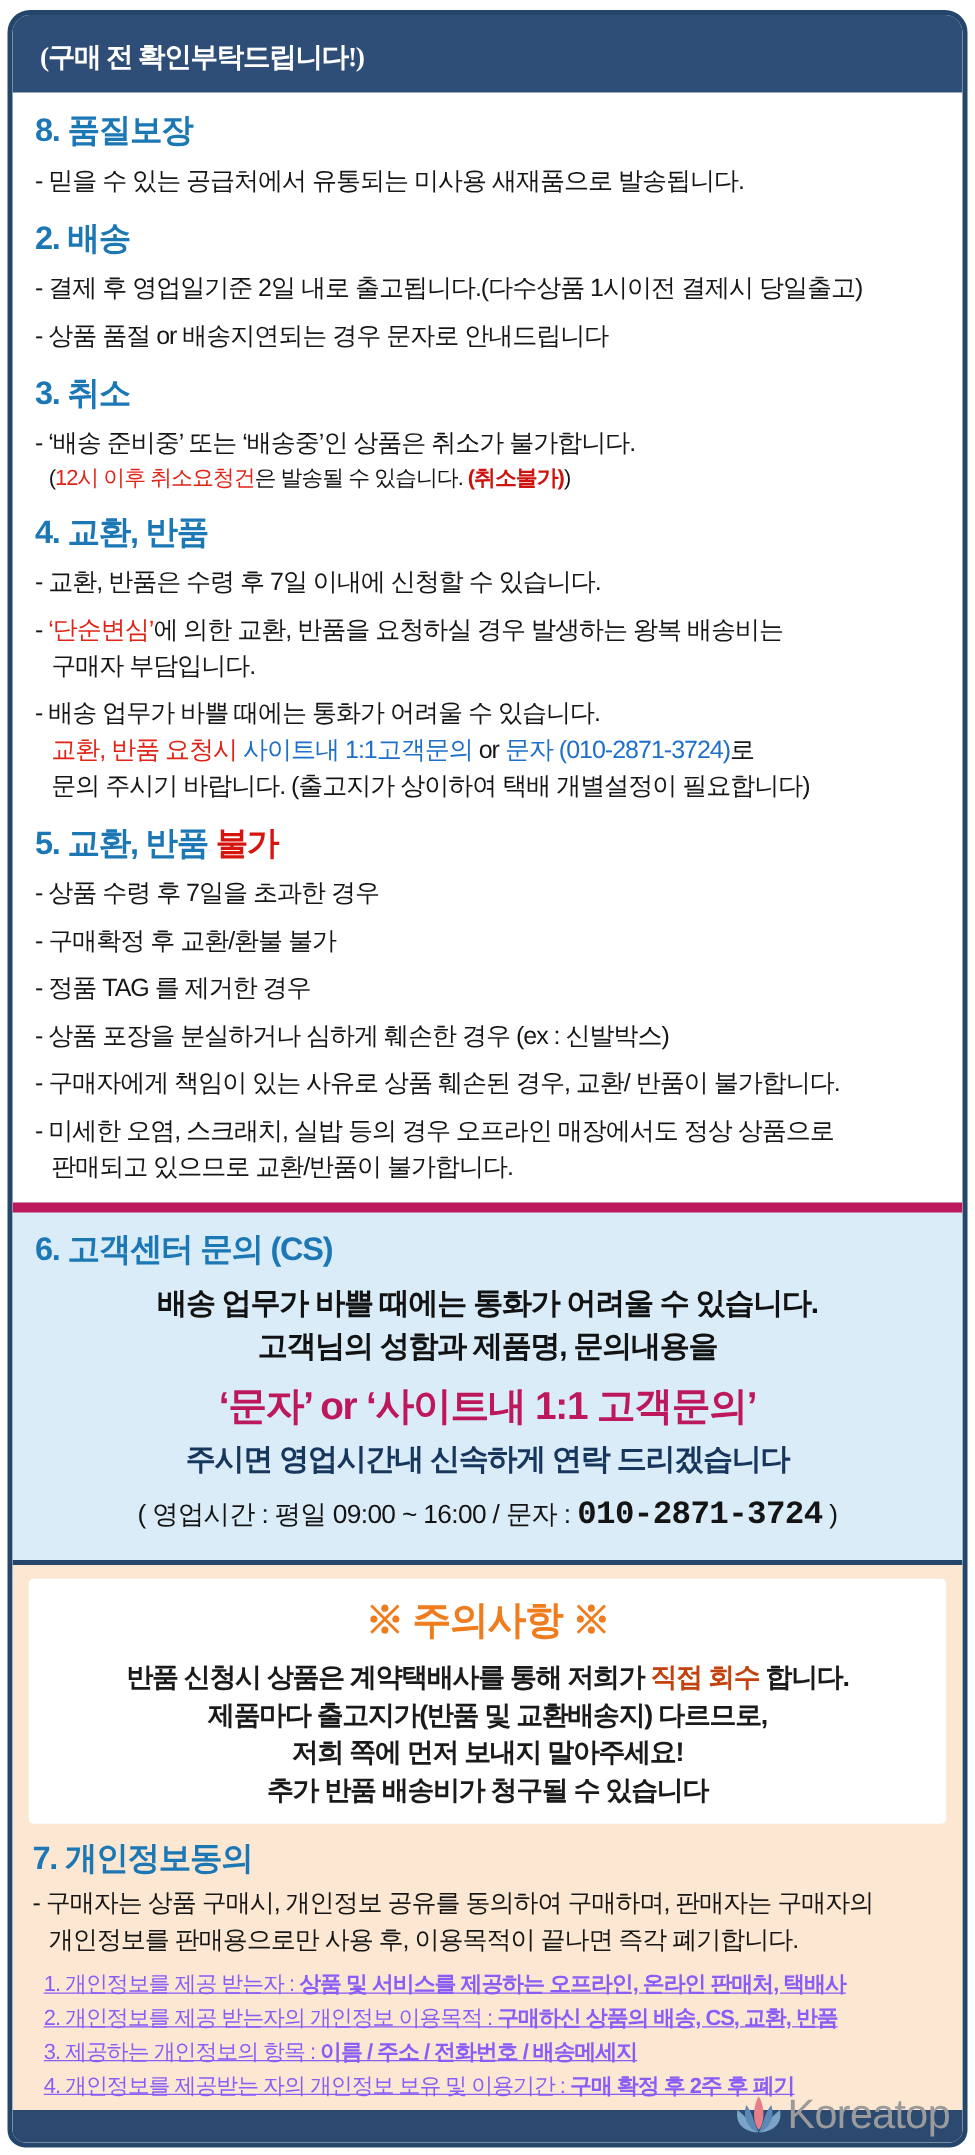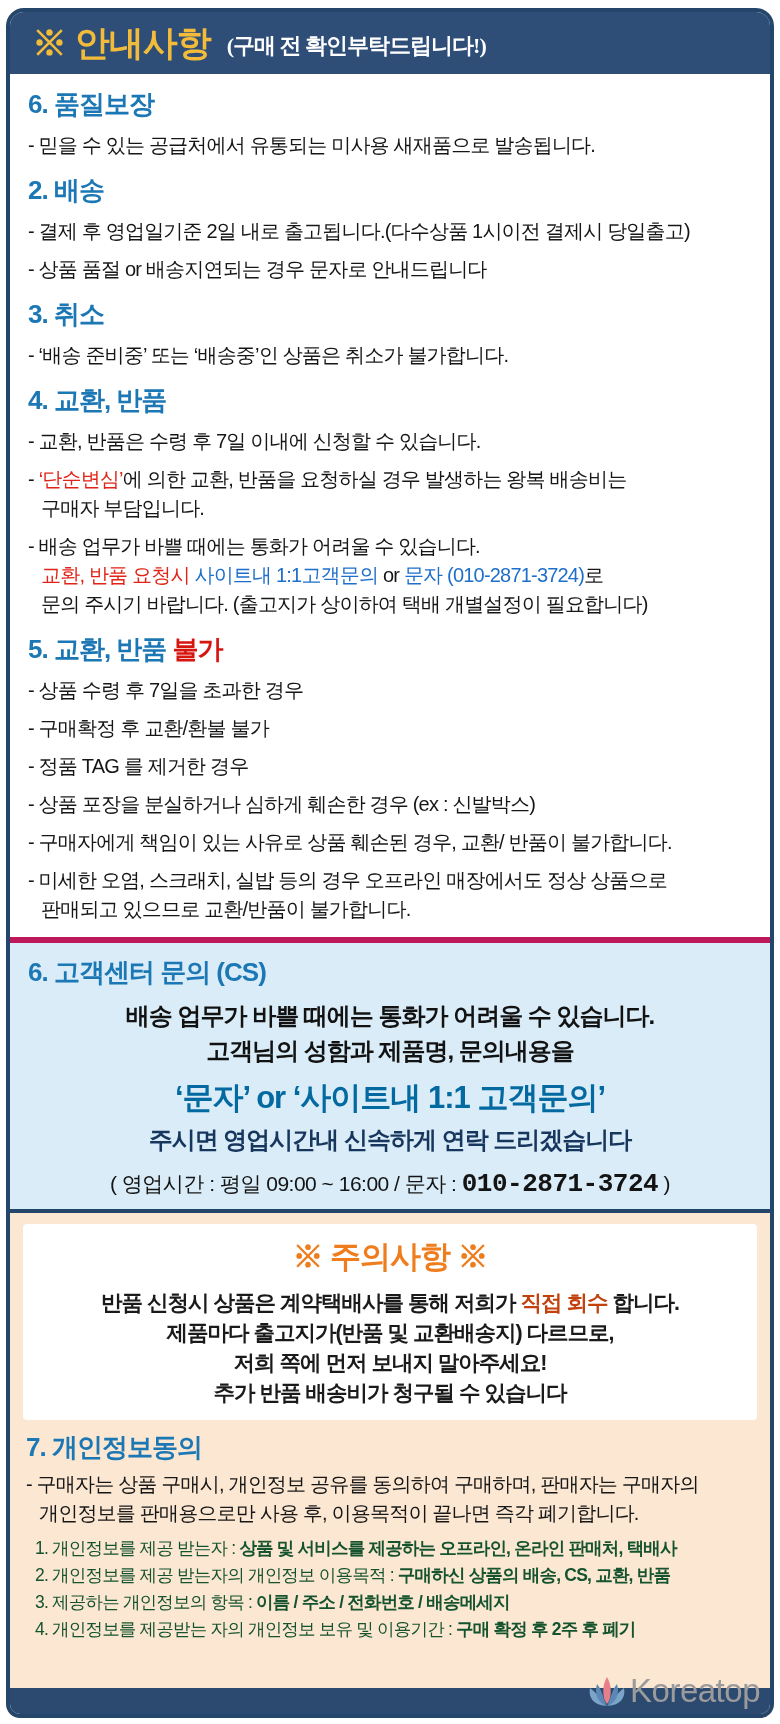--- a/index.html
+++ b/index.html
@@ -35,85 +35,85 @@
   .seg-red { color:#e02417; }
   .seg-redbold { color:#cf120c; font-weight:bold; }
   .seg-blue { color:#1e6fca; }
   .seg-orange { color:#c2410c; font-weight:bold; }
   .seg-bold { font-weight:bold; }
   .seg-redtitle { color:#d6150f; }
   .seg-phone { font-size:26px; font-weight:bold;font-family:Liberation Mono, monospace; }
 
   .cs-block {
     flex:0 0 auto; background:#d9ecf7;
-    border-top:6px solid #be185d; border-bottom:4px solid #24466b;
-    padding:2px 18px 10px; text-align:center;
+    border-top:8px solid #be185d; border-bottom:4px solid #24466b;
+    padding:2px 18px 22px; text-align:center;
   }
   .cs-block h2.sec-title { text-align:left; margin:10px 0 8px; }
   .cs-line { font-size:24px; font-weight:bold; color:#121212; line-height:35px; letter-spacing:-1px;text-align:center; }
-  .cs-big { font-size:31px; font-weight:bold; color:#0369a1; margin:9px 0 5px; letter-spacing:-1px; }
+  .cs-big { font-size:31px; font-weight:bold; color:#be185d; margin:9px 0 5px; letter-spacing:-1px; }
   .cs-navy { font-size:24px; font-weight:bold; color:#17365d; margin-bottom:13px; letter-spacing:-1px; }
   .cs-hours { font-size:21px; color:#141414; font-weight:500; letter-spacing:-0.5px; }
 
   .peach { flex:1 1 auto; min-height:0; overflow:hidden; background:#fbe7d2; position:relative; }
   .caution-box {
     background:#ffffff; margin:11px 13px 10px; border-radius:4px;
     padding:8px 8px 12px; text-align:center;
   }
   .caution-title { color:#ef7d1e; font-size:31px; font-weight:bold; margin:4px 0 10px; letter-spacing:-1px; }
   .caution-line { font-size:21.5px; font-weight:600; color:#1a1a1a; line-height:30px; letter-spacing:-1px; }
 
   .s7 { padding:0 16px; }
   .s7 h2.sec-title { margin:2px 0 5px; }
   .s7-intro .line { font-size:20px; line-height:29px; font-weight:500; letter-spacing:-0.8px; color:#161616; }
   .s7-list { margin-top:7px; padding-left:9px; }
-  .s7-list .line { font-size:17.5px; line-height:27px; font-weight:500; letter-spacing:-0.8px; color:#14532d; }
+  .s7-list .line { font-size:17.5px; line-height:27px; font-weight:500; letter-spacing:-0.8px; color:#8b5cf6;text-decoration:underline; }
 
   .footer-bar { flex:0 0 26px; background:#2c4a70; }
 
   .watermark {
     position:absolute; right:10px; bottom:4px; z-index:5;
     display:flex; align-items:flex-end; gap:4px;
     color:#9b9b9b; font-size:33px; font-weight:500; letter-spacing:-0.5px;
   }
   .lotus { width:46px; height:36px; margin-right:-4px; }
 </style>
 </head>
 <body>
 
 <div class="card">
 
   <div class="header">
-    <span class="header-title">※ 안내사항</span>
     <span class="header-sub">(구매 전 확인부탁드립니다!)</span>
   </div>
 
   <div class="content">
 
     <section>
-      <h2 class="sec-title">6. 품질보장</h2>
+      <h2 class="sec-title">8. 품질보장</h2>
       <div class="bullet">
         <div class="line"><span>- 믿을 수 있는 공급처에서 유통되는 미사용 새재품으로 발송됩니다.</span></div>
       </div>
     </section>
 
     <section>
       <h2 class="sec-title">2. 배송</h2>
       <div class="bullet">
         <div class="line"><span>- 결제 후 영업일기준 2일 내로 출고됩니다.(다수상품 1시이전 결제시 당일출고)</span></div>
       </div>
       <div class="bullet">
         <div class="line"><span>- 상품 품절 or 배송지연되는 경우 문자로 안내드립니다</span></div>
       </div>
     </section>
 
     <section>
       <h2 class="sec-title">3. 취소</h2>
       <div class="bullet">
         <div class="line"><span>- ‘배송 준비중’ 또는 ‘배송중’인 상품은 취소가 불가합니다.</span></div>
+        <div class="line subnote"><span>(</span><span class="seg-red">12시 이후 취소요청건</span><span>은 발송될 수 있습니다. </span><span class="seg-redbold">(취소불가)</span><span>)</span></div>
       </div>
     </section>
 
     <section>
       <h2 class="sec-title">4. 교환, 반품</h2>
       <div class="bullet">
         <div class="line"><span>- 교환, 반품은 수령 후 7일 이내에 신청할 수 있습니다.</span></div>
       </div>
       <div class="bullet">
         <div class="line"><span>- </span><span class="seg-red">‘단순변심’</span><span>에 의한 교환, 반품을 요청하실 경우 발생하는 왕복 배송비는</span></div>

